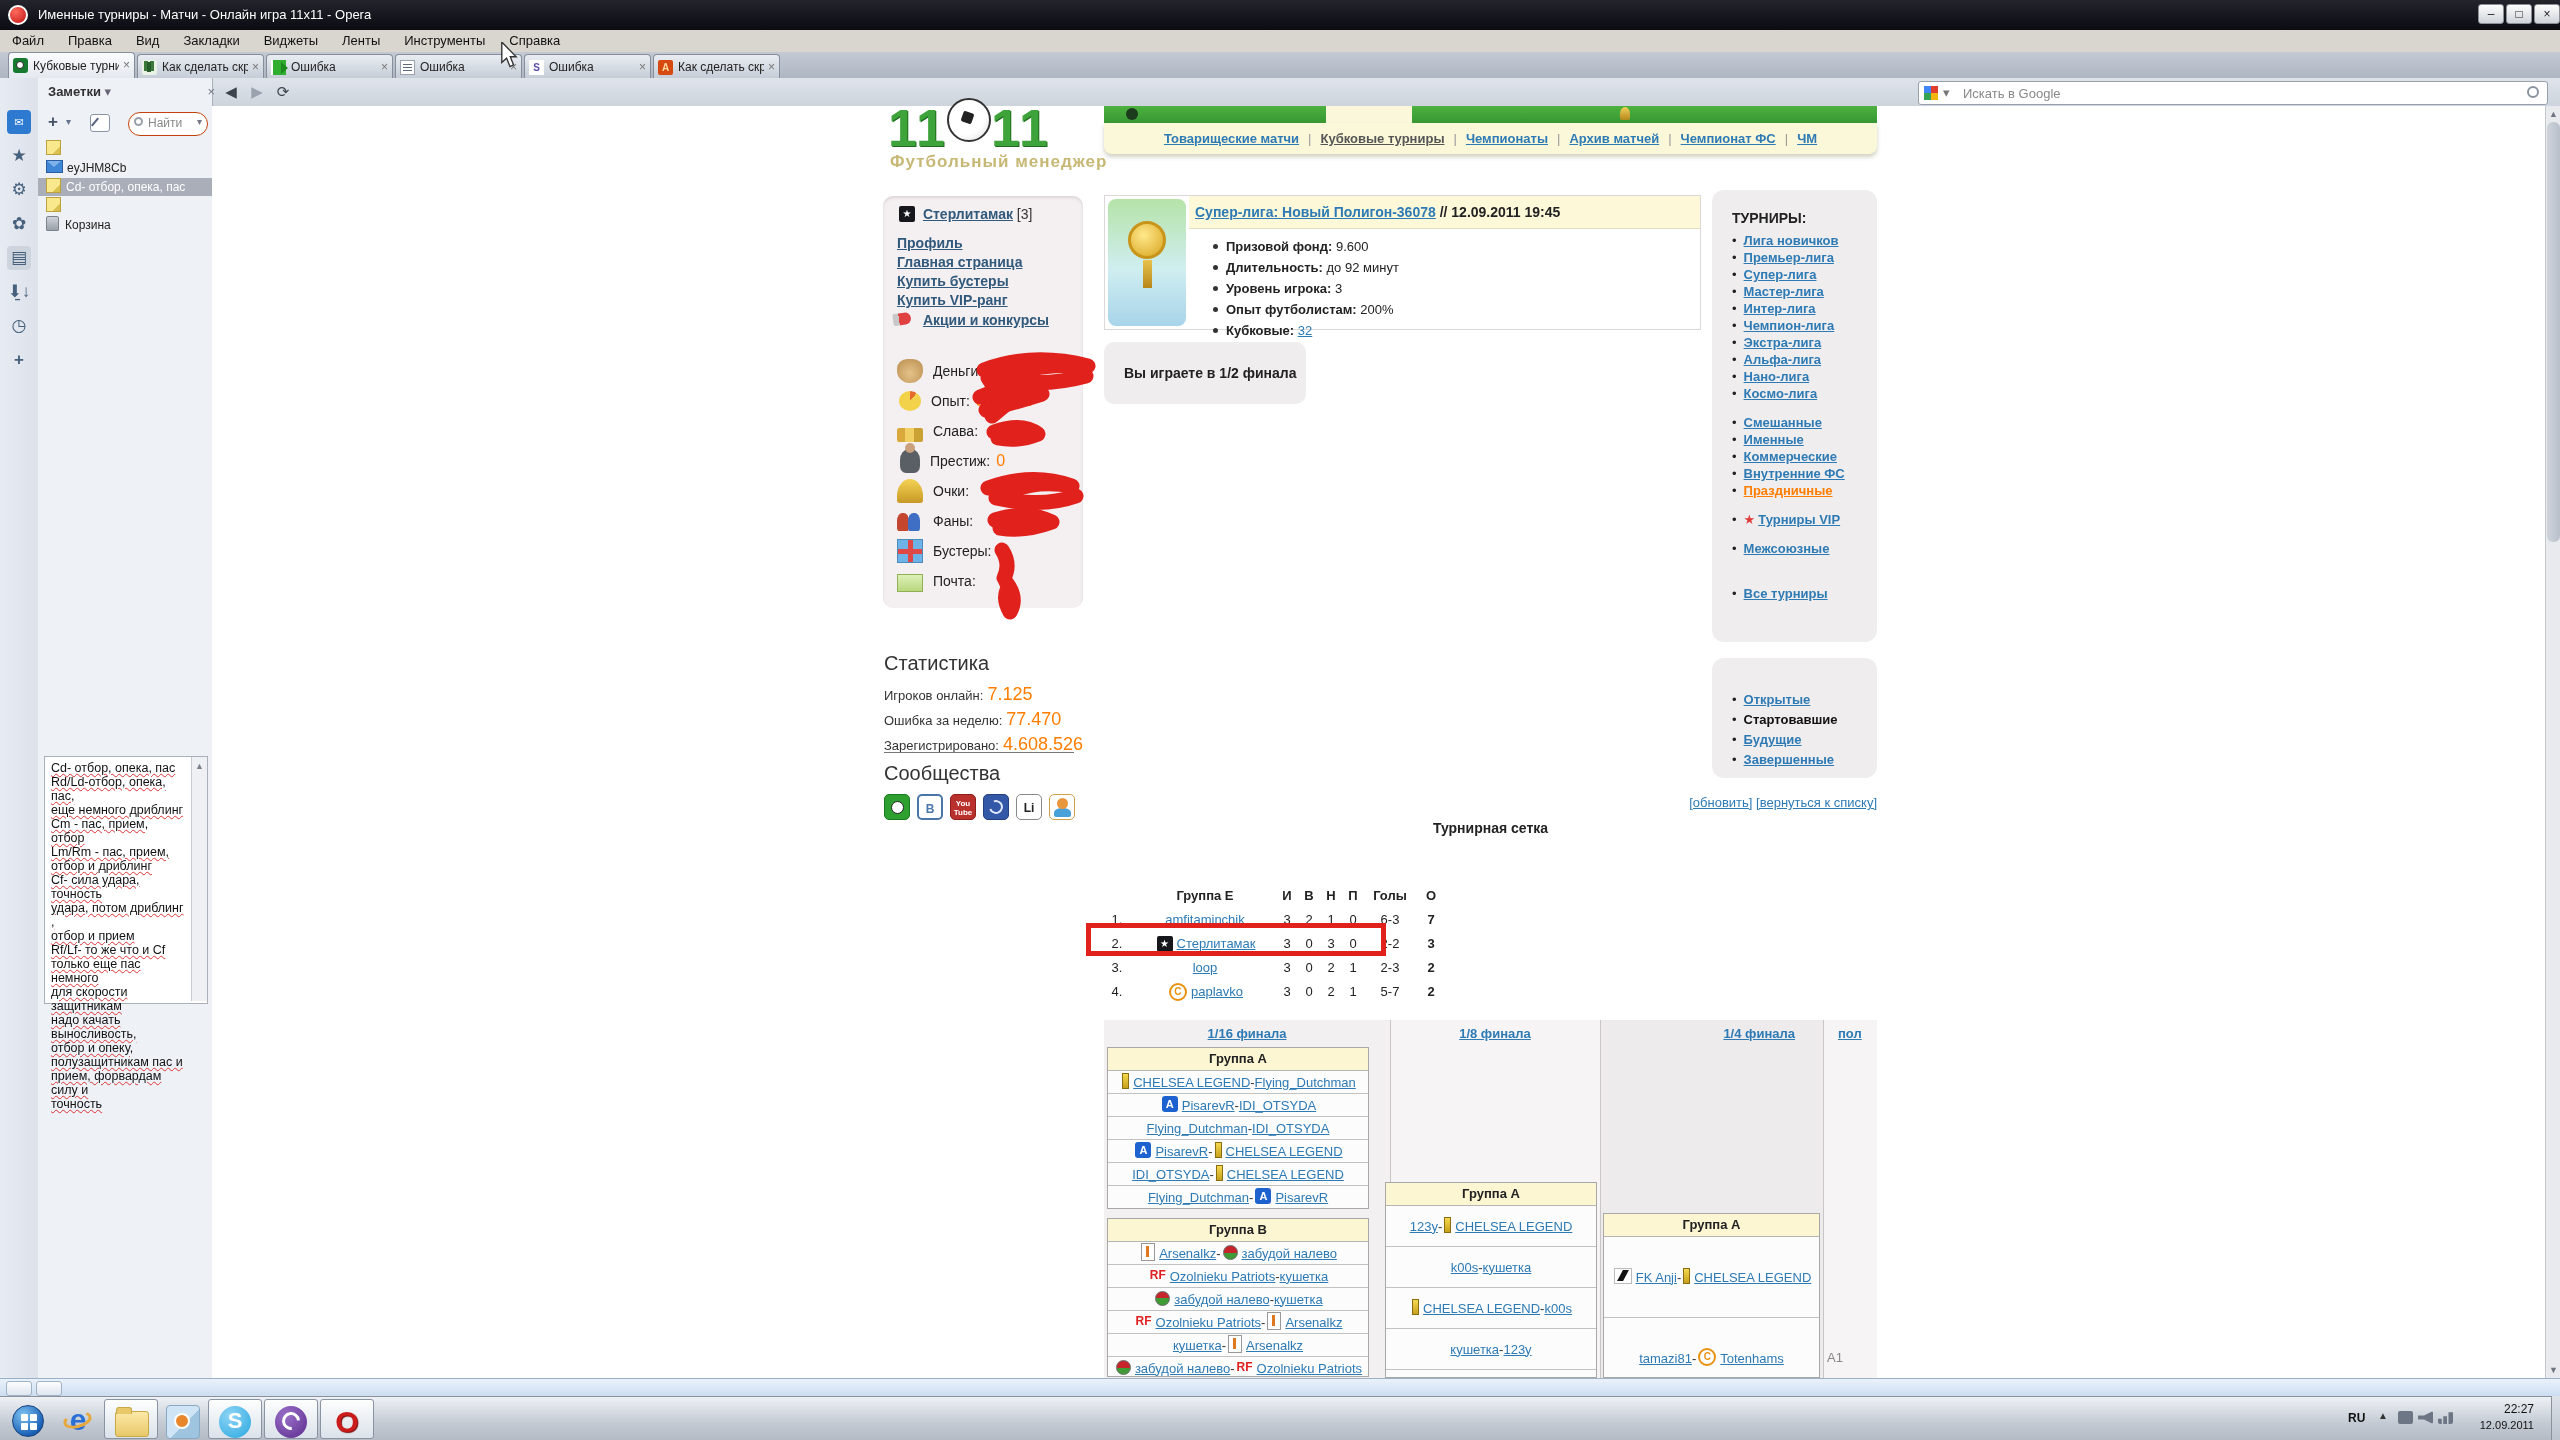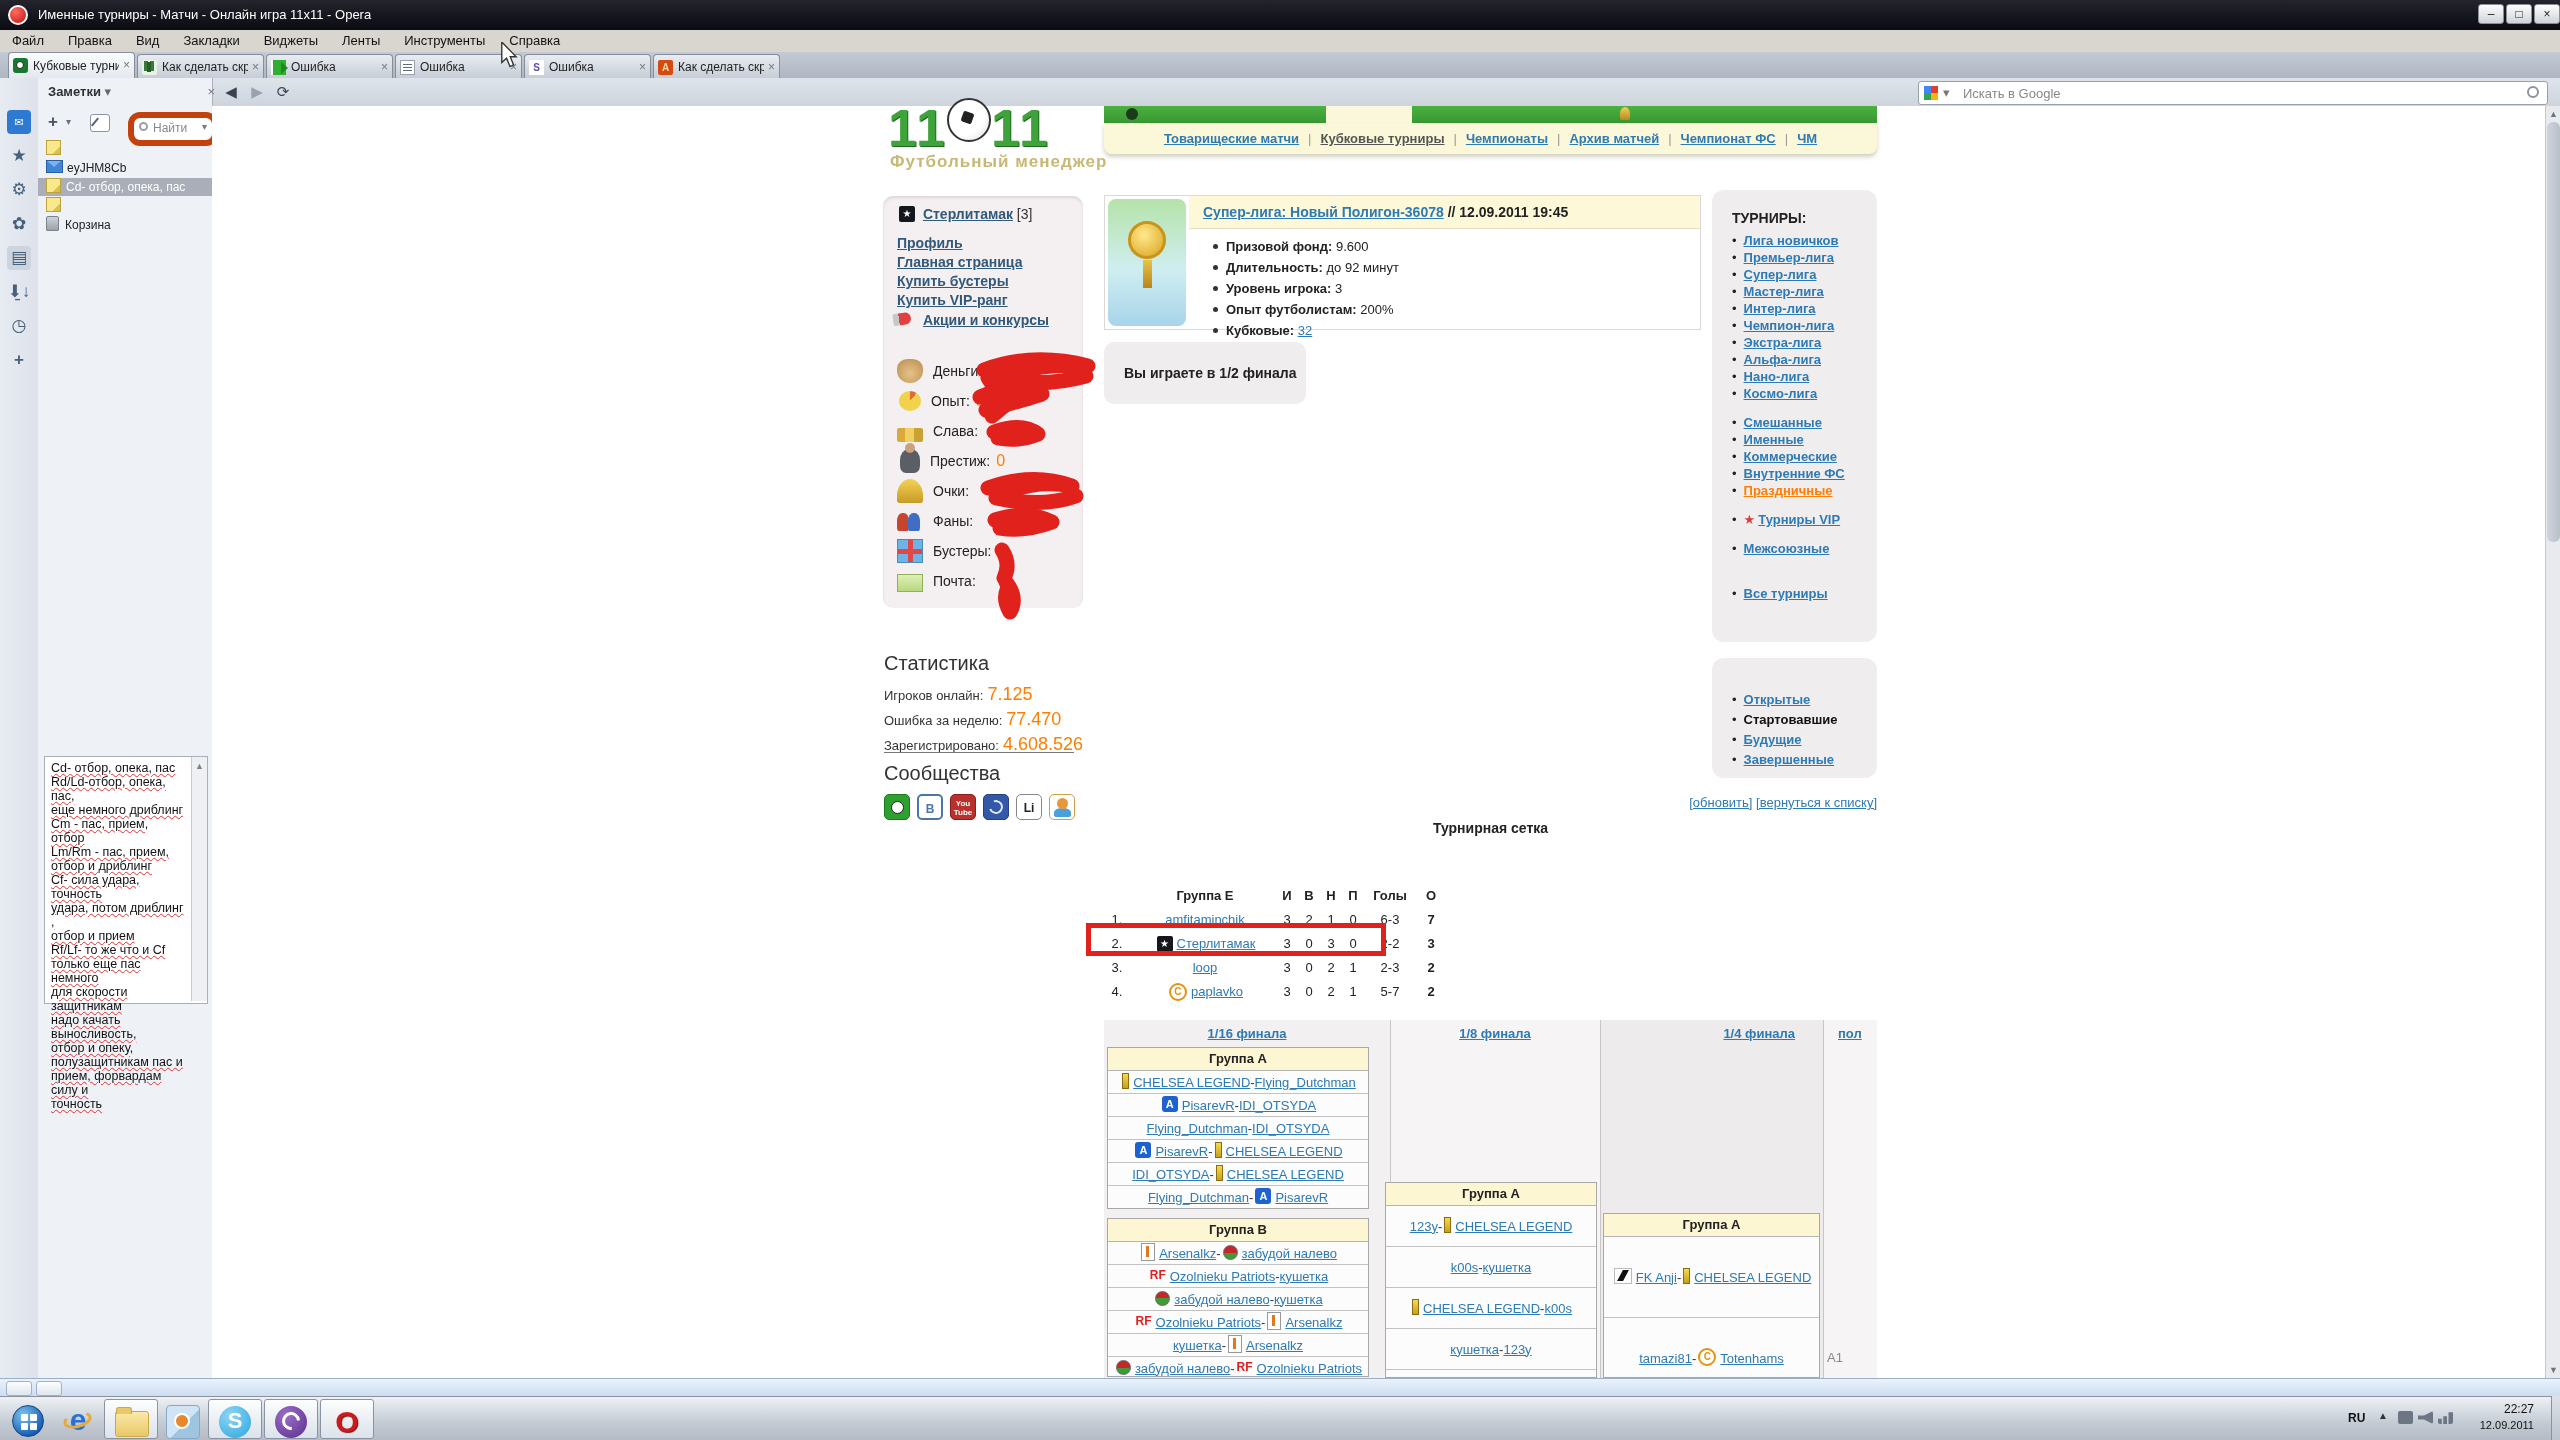--- a/index.html
+++ b/index.html
@@ -38,21 +38,21 @@
 #urlfield{left:88px;top:3px;width:1600px;height:22px;background:#fff;border:1px solid #98a0ab;border-radius:3px;font-size:14px}
 #webbadge{left:2px;top:2px;height:18px;background:linear-gradient(#f6f7f9,#e2e6eb);border:1px solid #b8bec7;border-radius:2px;
  padding:0 8px 0 22px;line-height:18px;font-size:13px;color:#333}
 #searchfield{left:1706px;top:3px;width:628px;height:22px;background:#fff;border:1px solid #98a0ab;border-radius:3px;font-size:13px;color:#888}
 
 #strip{left:0;top:78px;width:38px;height:1300px;background:linear-gradient(90deg,#e7ebf2,#dde2eb);border-right:1px solid #c2c8d2}
 .sic{position:absolute;left:7px;width:24px;height:24px;color:#47617c;font-size:17px;text-align:center;line-height:24px}
 .sic.sel{background:#cdd4de;border-radius:4px}
 #panel{left:38px;top:78px;width:174px;height:1300px;background:#eef1f6;border-right:1px solid #aab1bc}
 #panelhead{left:0;top:0;width:185px;height:28px;font-size:13px;font-weight:bold;color:#2f3134}
-#notesearch{left:90px;top:34px;width:78px;height:22px;background:#fff;border:6px solid #c2410c;border-radius:12px;font-size:12px;color:#888}
+#notesearch{left:90px;top:34px;width:78px;height:22px;background:#fff;border:1px solid #c2410c;border-radius:12px;font-size:12px;color:#888}
 .nitem{position:absolute;left:8px;width:160px;height:18px;font-size:12px;color:#222;line-height:18px;cursor:pointer;white-space:nowrap}
 .nitem.sel{background:#a9aeb9;color:#fff;left:0;width:174px;padding-left:8px;box-sizing:border-box}
 .ic-note{display:inline-block;width:13px;height:13px;background:linear-gradient(135deg,#f9e98c 70%,#d9c050 70%);border:1px solid #bba23c;vertical-align:-2px;margin-right:5px}
 .ic-mailn{display:inline-block;width:15px;height:11px;background:#3f86d6;border:1px solid #2a5ea0;vertical-align:-1px;margin-right:4px;position:relative}
 .ic-mailn:after{content:'';position:absolute;left:0;top:0;border-left:7px solid transparent;border-right:7px solid transparent;border-top:6px solid #7fb2ea}
 .ic-trash{display:inline-block;width:11px;height:13px;background:linear-gradient(#cfd3d9,#9aa0a9);border:1px solid #7d838d;border-radius:2px 2px 1px 1px;vertical-align:-2px;margin-right:6px}
 #editor{left:6px;top:678px;width:162px;height:246px;background:#fff;border:1px solid #a9b0ba;font-size:12.5px;line-height:14px;color:#111}
 #edtext{left:6px;top:4px;width:134px;white-space:pre-line;text-decoration:underline;-webkit-text-decoration:underline wavy #d33;text-decoration-style:wavy;text-decoration-color:#d33;text-decoration-thickness:1px}
 #edscroll{right:0;top:0;width:15px;height:244px;background:#eef0f3;border-left:1px solid #c6cbd2;color:#7c828c;font-size:9px;text-align:center}
 
@@ -362,21 +362,21 @@
 <div class="abs" id="greennotch"></div>
 <div class="abs" style="left:1126px;top:108px;width:12px;height:12px;border-radius:50%;background:#1c3a1c"></div>
 <div class="abs" style="left:1620px;top:107px;width:10px;height:13px;background:linear-gradient(#f2cf5a,#b8891c);border-radius:50% 50% 20% 20%"></div>
 <div class="abs" id="navbar"><span class="lnk b">Товарищеские матчи</span><span class="navsep">|</span><span class="navcur b">Кубковые турниры</span><span class="navsep">|</span><span class="lnk b">Чемпионаты</span><span class="navsep">|</span><span class="lnk b">Архив матчей</span><span class="navsep">|</span><span class="lnk b">Чемпионат ФС</span><span class="navsep">|</span><span class="lnk b">ЧМ</span></div>
 
 <div class="abs" id="matchbox">
   <div class="abs" id="matchicon">
       <div class="trophy"></div>
     </div>
   <div class="abs" id="matchhead">
-    <span style="margin-left:14px" class="b lnk">Супер-лига: Новый Полигон-36078</span>
+    <span style="margin-left:6px" class="b lnk">Супер-лига: Новый Полигон-36078</span>
     <span class="b" style="color:#222"> </span><span class="b" style="color:#222">// 12.09.2011 19:45</span>
   </div>
   <div class="abs" id="matchdetails" style="left:108px;top:40px">
       <div class="mdrow"><span class="mbul"></span><span class="b">Призовой фонд:</span> <span>9.600</span></div>
       <div class="mdrow"><span class="mbul"></span><span class="b">Длительность:</span> <span>до 92 минут</span></div>
       <div class="mdrow"><span class="mbul"></span><span class="b">Уровень игрока:</span> <span>3</span></div>
       <div class="mdrow"><span class="mbul"></span><span class="b">Опыт футболистам:</span> <span>200%</span></div>
       <div class="mdrow"><span class="mbul"></span><span class="b">Кубковые:</span> <span class="lnk">32</span></div>
     </div>
 </div>

